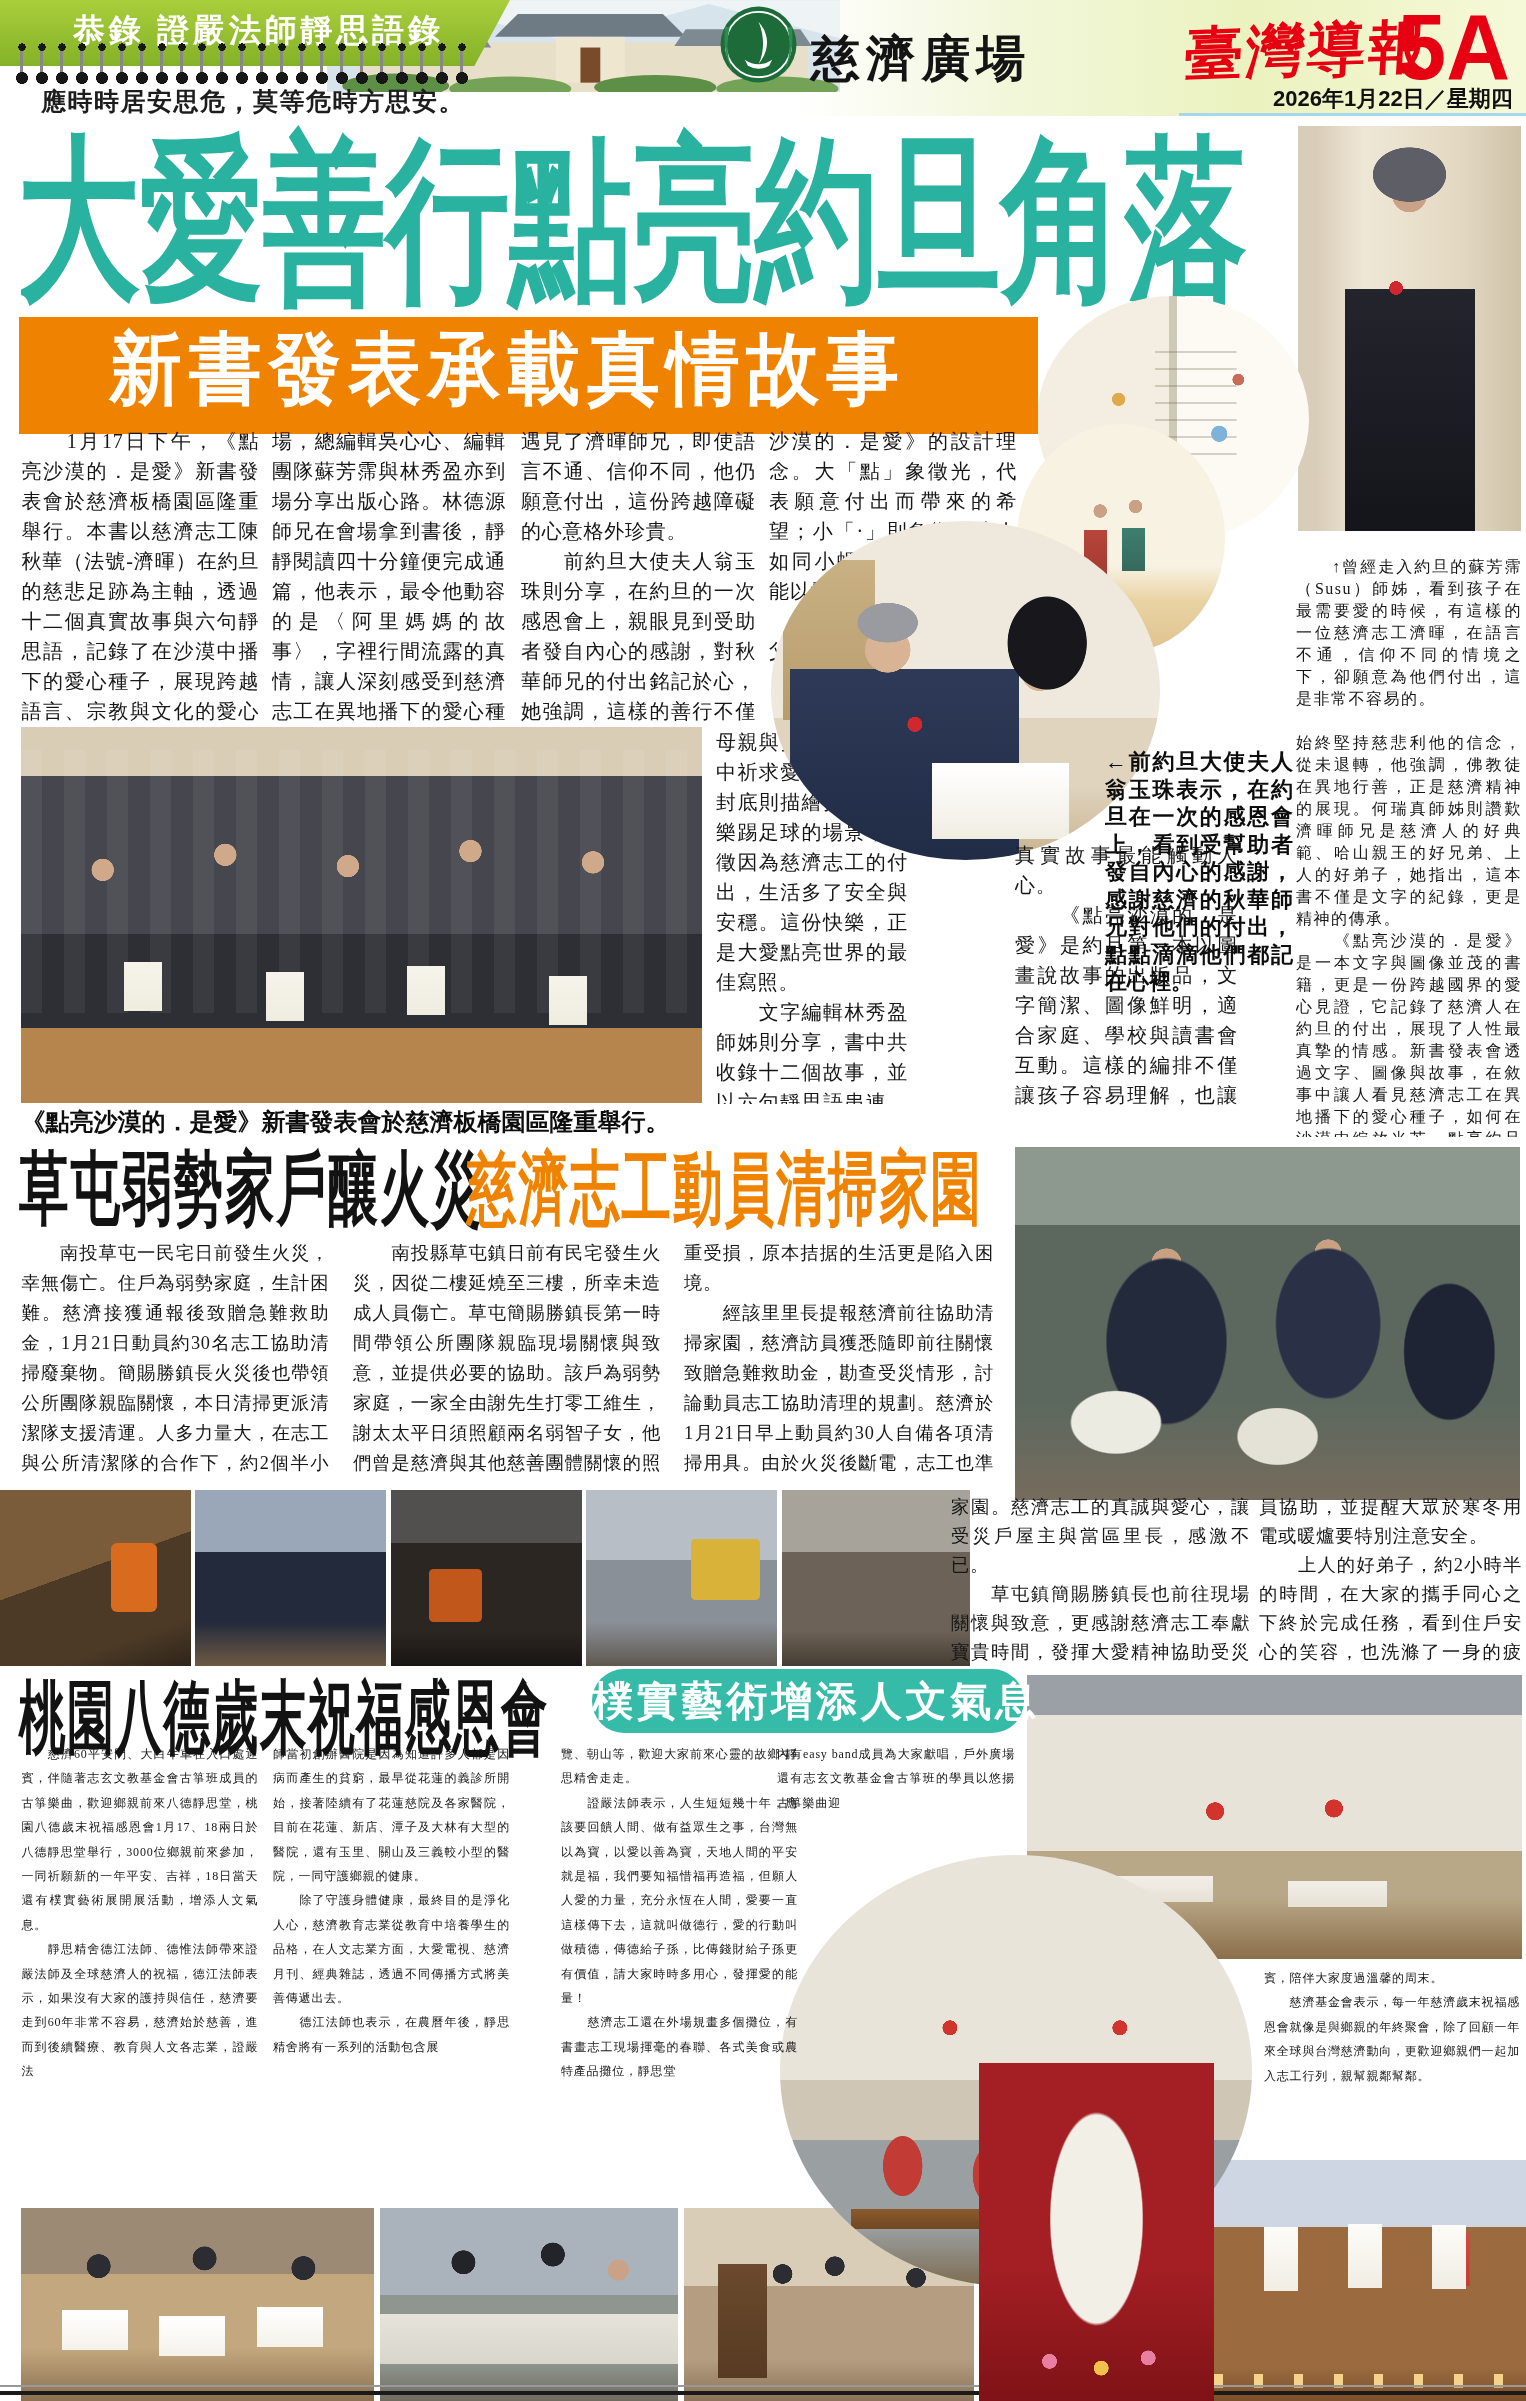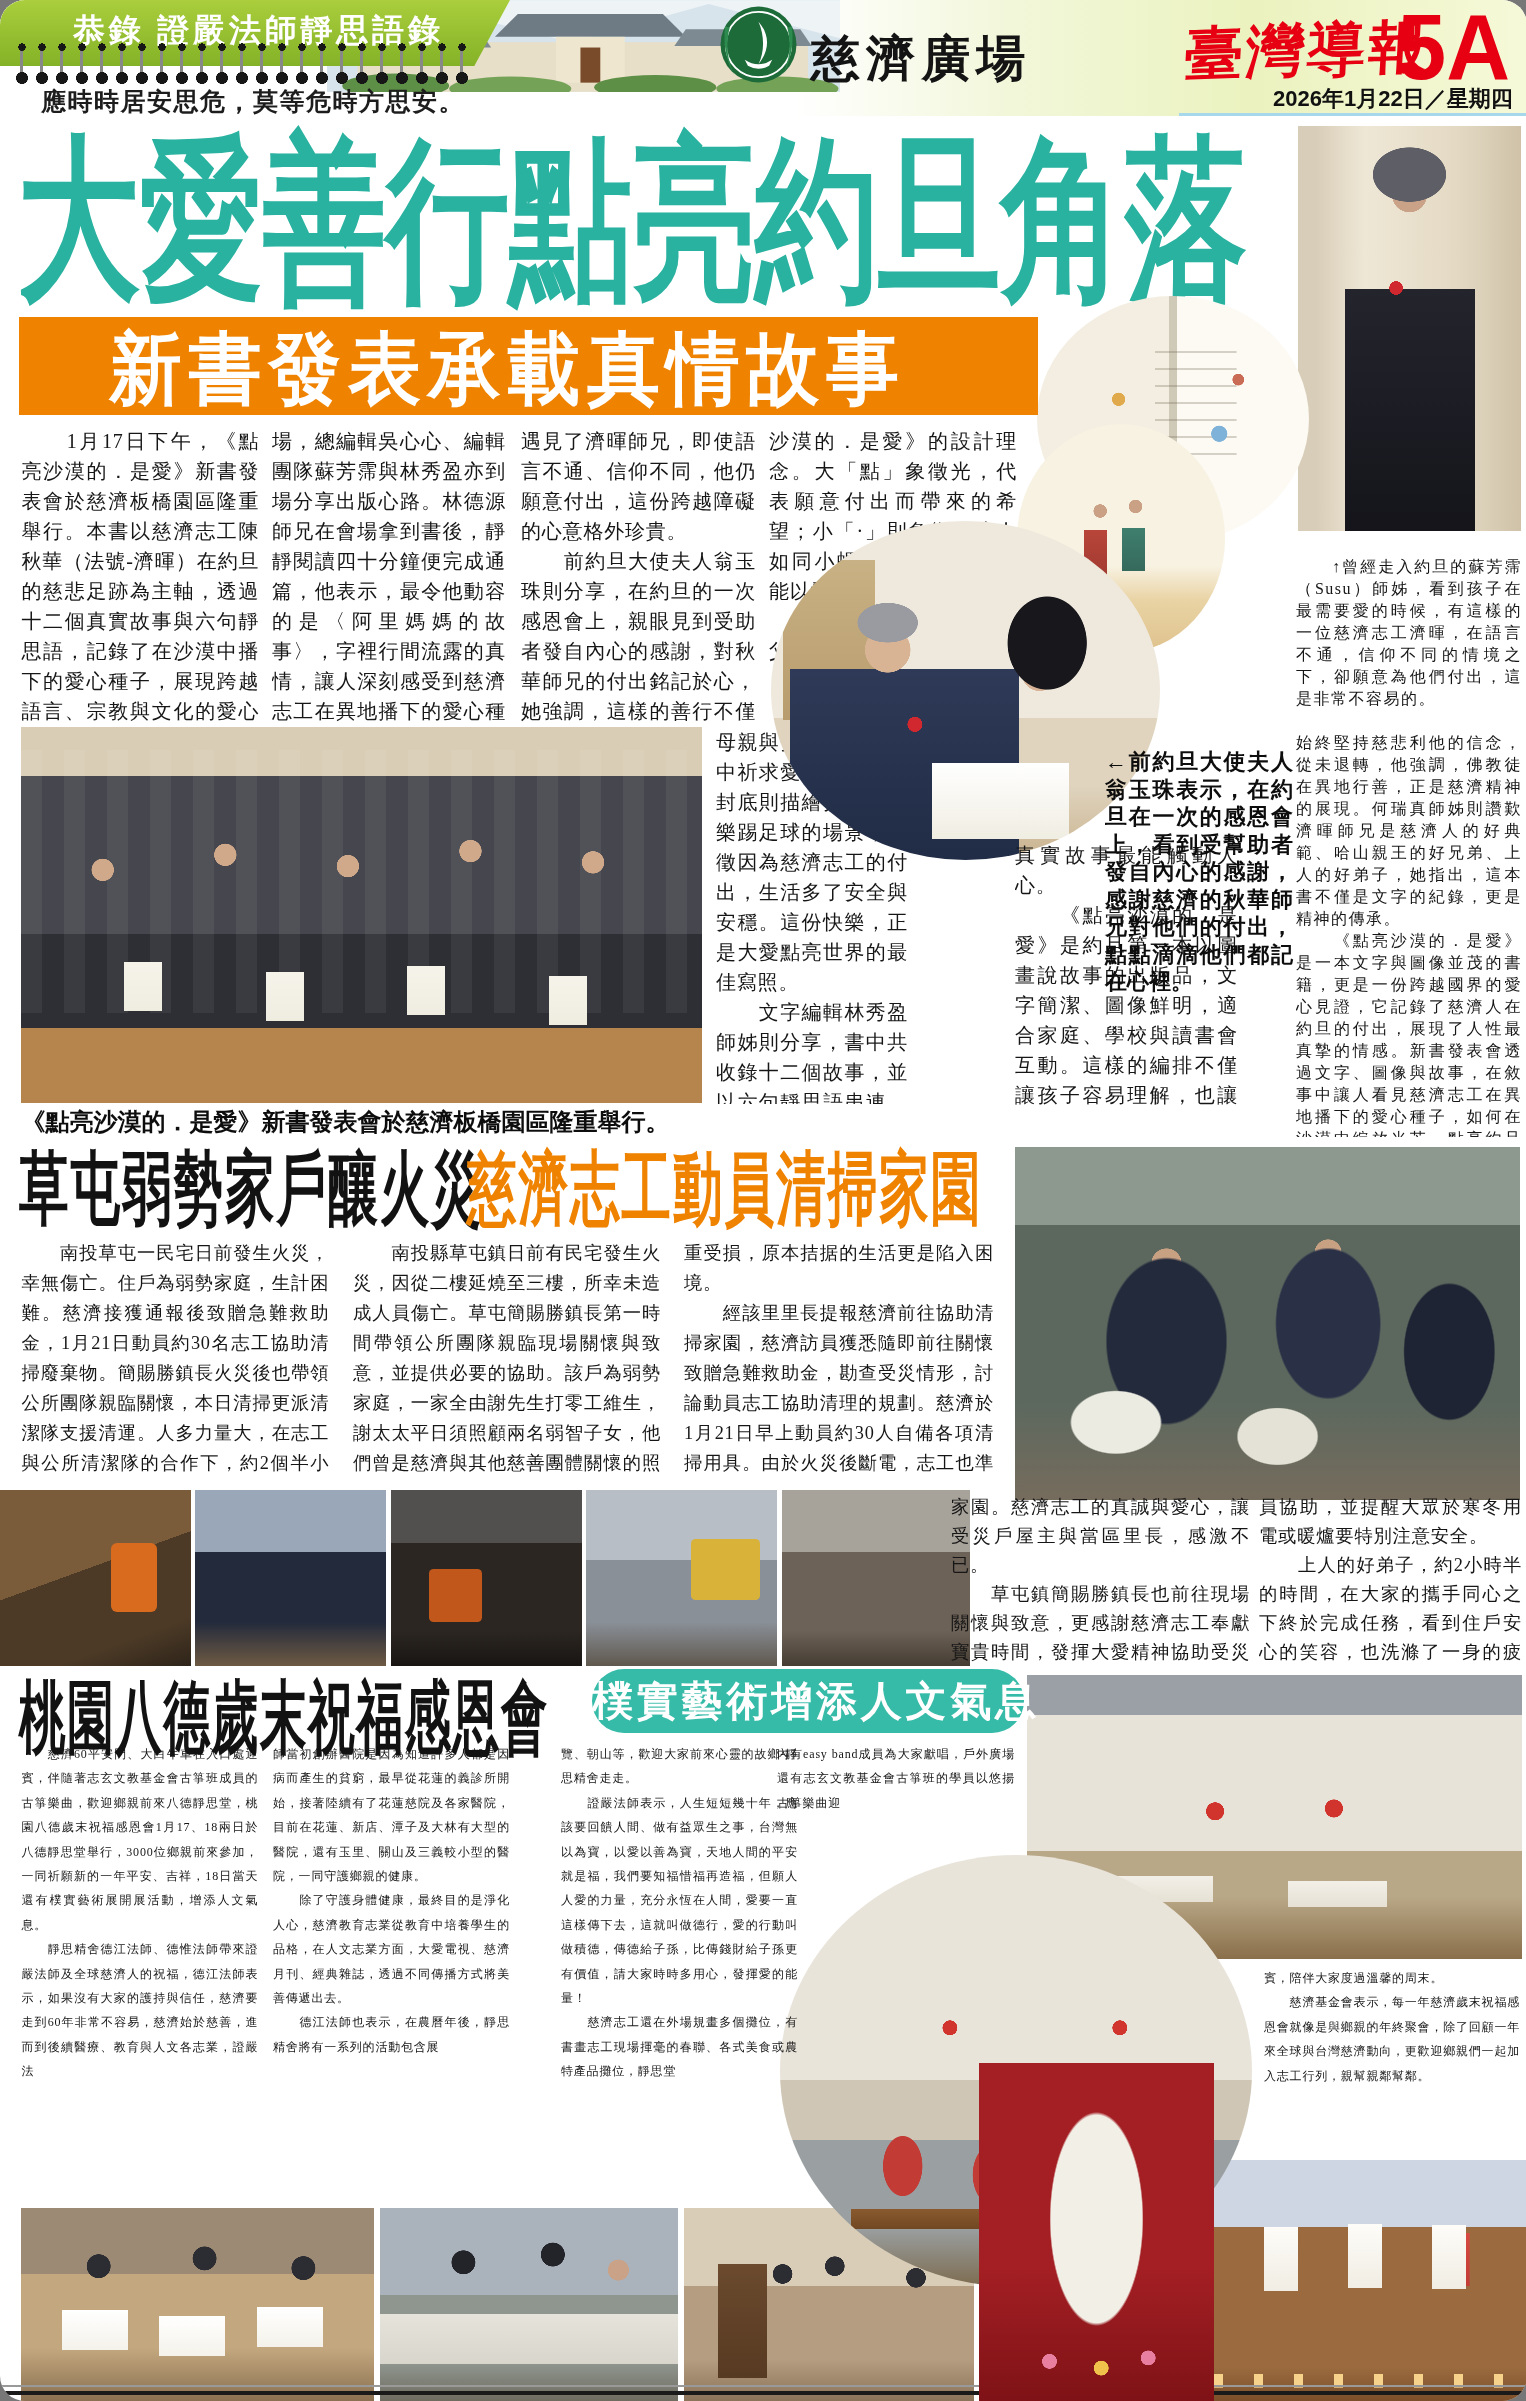--- a/index.html
+++ b/index.html
@@ -1,17 +1,17 @@
 <!DOCTYPE html>
 <html style="font-size:12.2px"><head>
 <meta charset="utf-8">
 <style>
   html,body{margin:0;padding:0;background:#777;}
   .page{position:relative;width:1527px;height:2401px;background:#fff;overflow:hidden;
-        font-family:"Liberation Serif","DejaVu Serif",serif;color:#111;border-radius:25px;}
+        font-family:"Liberation Serif","DejaVu Serif",serif;color:#111;}
   .abs{position:absolute;}
   .photo{position:absolute;overflow:hidden;background-repeat:no-repeat;}
   .bodycol{position:absolute;font-size:20px;line-height:30px;text-align:justify;
            letter-spacing:0.8px;white-space:pre-line;overflow:hidden;color:#161616;z-index:4;}
   .cap{position:absolute;font-family:"Liberation Sans","DejaVu Sans",sans-serif;font-weight:bold;
        font-size:22px;line-height:27.5px;white-space:pre-line;z-index:7;color:#0d0d0d;text-align:justify;}
   .hl-black{position:absolute;font-family:"Liberation Sans","DejaVu Sans",sans-serif;font-weight:900;
             font-size:80px;line-height:1;color:#121212;white-space:nowrap;letter-spacing:3.1px;
             transform:scaleX(.62);transform-origin:left top;z-index:5;}
   .hl-orange{color:#ef8300;}
@@ -38,21 +38,21 @@
       transform:skewX(-5deg) rotate(-2deg);z-index:4;}
   #page-no{left:1397px;top:-6.1px;font-family:"Liberation Sans",sans-serif;font-weight:900;
       font-size:93px;color:#e60012;transform:scaleX(.95);transform-origin:left top;z-index:4;}
   #date-line{left:1273px;top:84px;font-family:"Liberation Sans",sans-serif;font-weight:bold;
       font-size:22px;color:#111;z-index:4;}
   #date-rule{left:1179px;top:113px;width:347px;height:3.1px;background:#a6d7ea;z-index:4;}
   
   #a1-headline{left:17px;top:128px;font-family:"Liberation Sans","DejaVu Sans",sans-serif;
       font-weight:900;font-size:177px;line-height:1.05;color:#29b2a0;white-space:nowrap;
       transform:scaleX(.695);transform-origin:left top;z-index:2;}
-  #a1-subhead{left:19px;top:317px;width:1019px;height:98px;background:#ef8300;z-index:3;}
+  #a1-subhead{left:19px;top:317px;width:1019px;height:117px;background:#ef8300;z-index:3;}
   #a1-subhead .t{display:block;padding-left:98px;line-height:103px;color:#fff;
       font-family:"Liberation Sans",sans-serif;font-weight:900;font-size:79px;letter-spacing:7.6px;
       transform:scaleX(.92);transform-origin:left top;white-space:nowrap;}
   #p-susu{left:1298px;top:126px;width:223px;height:405px;
       background-color:#e7dfcf;
       background-image:
         radial-gradient(circle 6.9px at 44% 40%,#d1272e 97%,transparent),
         radial-gradient(ellipse 37px 27.5px at 50% 12%,#5e5e66 98%,transparent),
         radial-gradient(circle 17.6px at 50% 17%,#c9a287 98%,transparent),
         linear-gradient(#24242d,#121218),

